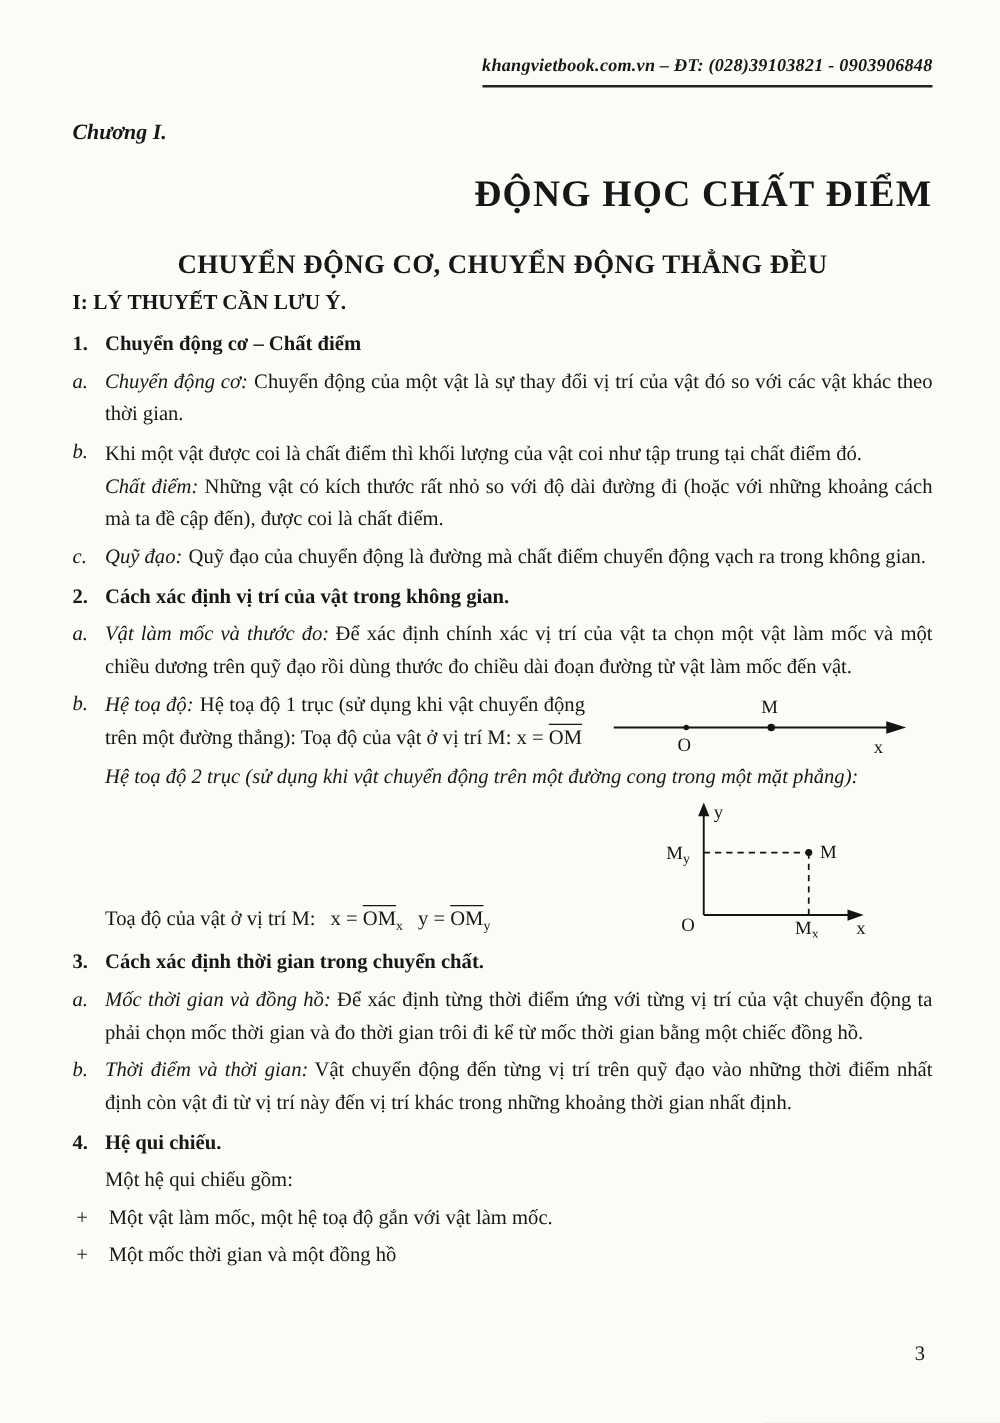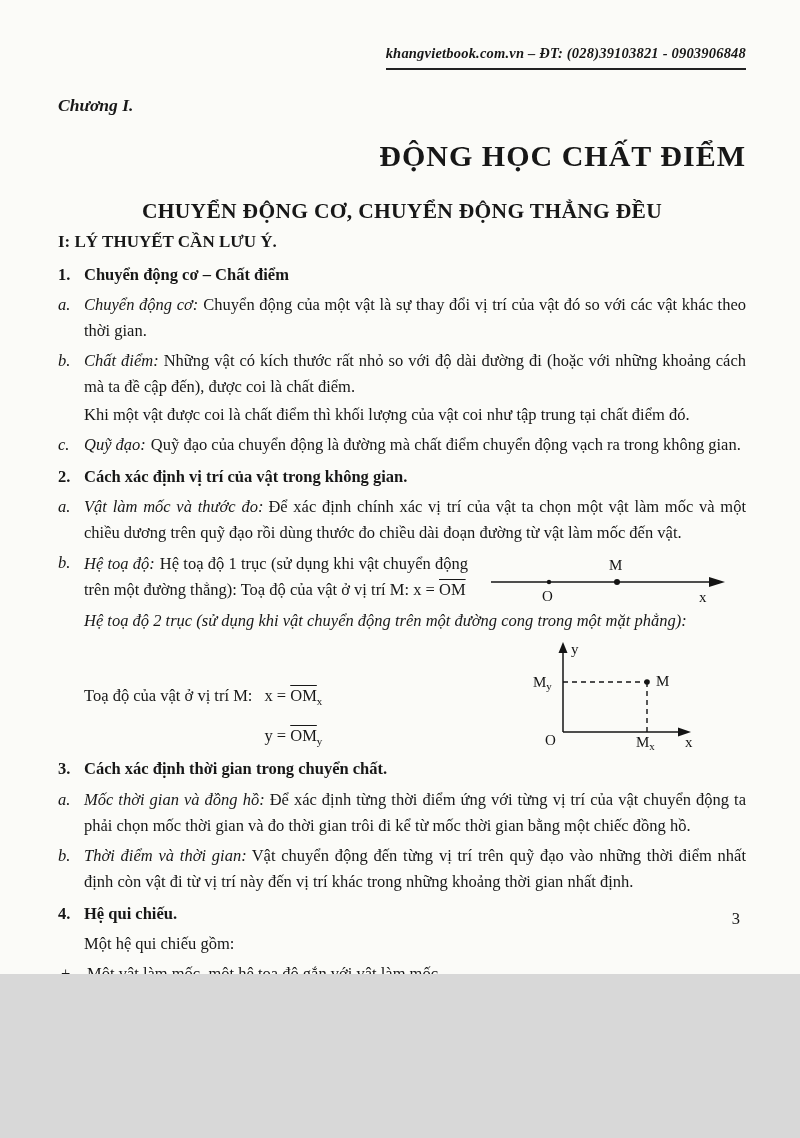--- a/index.html
+++ b/index.html
@@ -1,19 +1,19 @@
 <!DOCTYPE html>
 <html><head>
 <meta charset="utf-8">
 <style>
   html, body { margin: 0; padding: 0; }
   body { background: #d8d8d8; }
   .page {
     width: 800px;
-    height: 974px;
+    height: 1138px;
     margin: 0 auto;
     background: #fbfbf8;
     color: #171717;
     font-family: "Liberation Serif", "DejaVu Serif", serif;
     font-size: 16.5px;
     line-height: 1.58;
     position: relative;
     padding: 42px 54px 0 58px;
     box-sizing: border-box;
     overflow: hidden;
@@ -42,21 +42,21 @@
   .cont { margin-top: 2px; }
   .term { font-style: italic; margin-right: 5px; }
   .ol { text-decoration: overline; }
   sub { font-size: 11px; }
   .row { display: flex; align-items: center; }
   .col-text { flex: 0 0 58%; text-align: justify; }
   .figbox { flex: 1; display: flex; justify-content: center; align-items: center; }
   .line-italic { font-style: italic; margin-top: 4px; text-align: justify; }
   .row2 { margin-top: 4px; min-height: 100px; align-items: flex-end; }
   .eq-wrap { flex: 0 0 60%; padding-top: 4px; }
-  .eq-col { display: inline-flex; flex-direction: column; gap: 12px; margin-left: 12px; vertical-align: top; }
+  .eq-col { display: inline-flex; flex-direction: row; gap: 12px; margin-left: 12px; vertical-align: top; }
   .indented { margin-left: 26px; margin-top: 4px; }
   .plus-item { display: flex; margin-top: 4px; }
   .plus-marker { flex: 0 0 26px; padding-left: 3px; }
   .plus-body { flex: 1; text-align: justify; }
   .page-number { position: absolute; right: 60px; bottom: 42px; font-size: 16.5px; }
   .fig svg text { font-family: "Liberation Serif", serif; font-size: 15px; fill: #141414; }
   .fig svg .sub { font-size: 11px; }
 </style>
 </head>
 <body>
@@ -82,22 +82,22 @@
   <div class="item">
     <span class="item-label">a.</span>
     <div class="item-body">
       <div class="para"><i class="term">Chuyển động cơ:</i><span>Chuyển động của một vật là sự thay đổi vị trí của vật đó so với các vật khác theo thời gian.</span></div>
     </div>
   </div>
 
   <div class="item">
     <span class="item-label">b.</span>
     <div class="item-body">
+      <div class="para cont">Khi một vật được coi là chất điểm thì khối lượng của vật coi như tập trung tại chất điểm đó.</div>
       <div class="para"><i class="term">Chất điểm:</i><span>Những vật có kích thước rất nhỏ so với độ dài đường đi (hoặc với những khoảng cách mà ta đề cập đến), được coi là chất điểm.</span></div>
-      <div class="para cont">Khi một vật được coi là chất điểm thì khối lượng của vật coi như tập trung tại chất điểm đó.</div>
     </div>
   </div>
 
   <div class="item">
     <span class="item-label">c.</span>
     <div class="item-body">
       <div class="para"><i class="term">Quỹ đạo:</i><span>Quỹ đạo của chuyển động là đường mà chất điểm chuyển động vạch ra trong không gian.</span></div>
     </div>
   </div>
 

